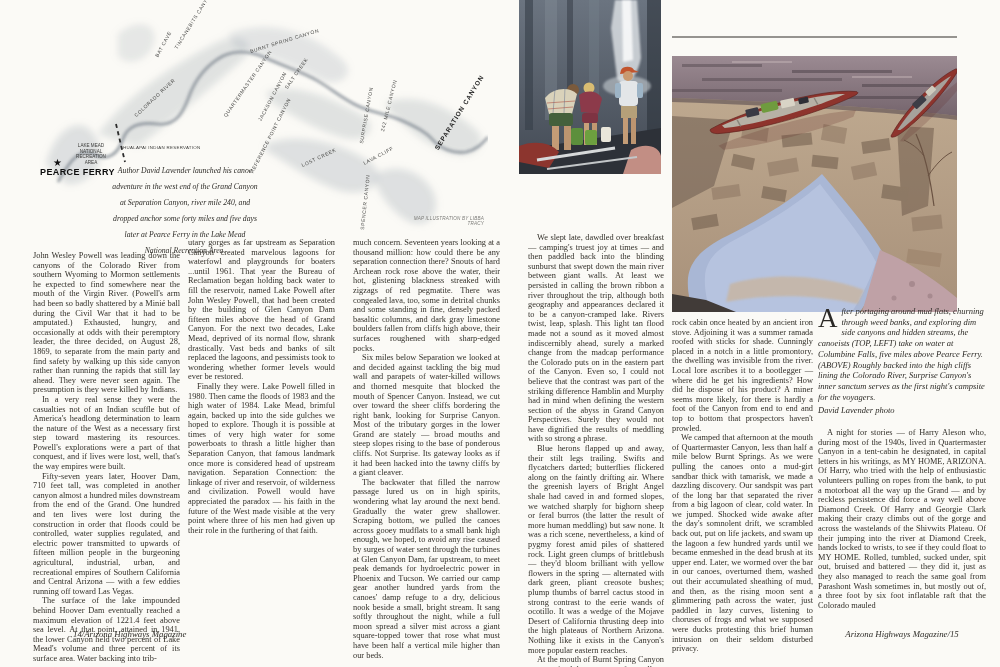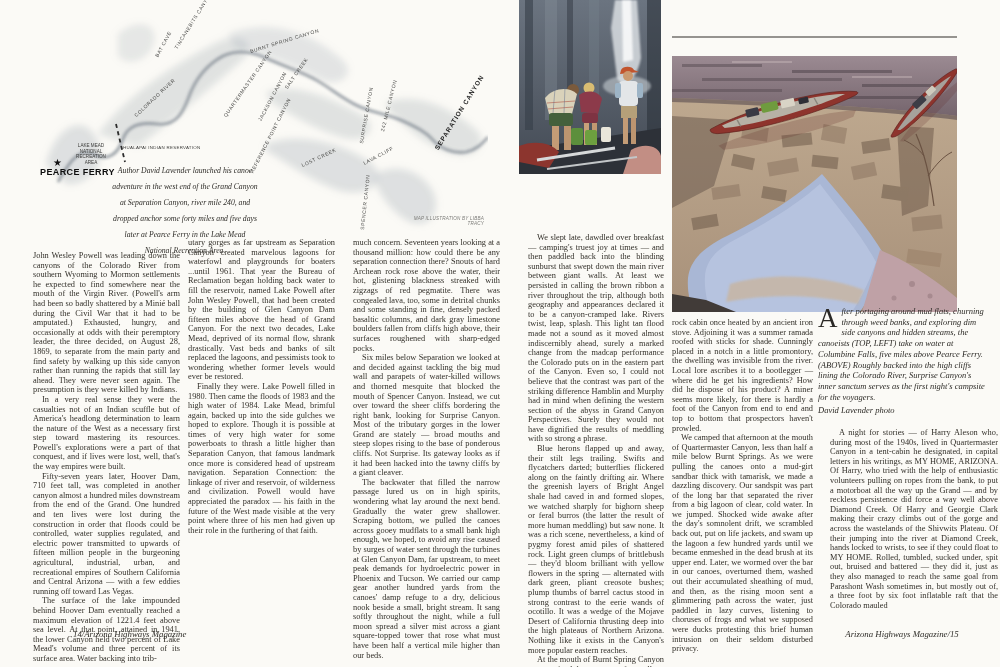--- a/index.html
+++ b/index.html
@@ -28,21 +28,21 @@
   .col p{margin:0;text-indent:9px;}
   .col.cont p:first-child{text-indent:0;}
   .folio{position:absolute;font-style:italic;font-size:8.8px;color:#2e2c28;}
 
   
   #photo-cap{left:818px;top:306px;width:168px;color:#2d2b27;}
   #photo-cap .capbody{font-style:italic;font-size:8.5px;line-height:10.7px;text-align:left;}
   #photo-cap .dropcap{float:left;font-size:27px;line-height:22px;margin:1px 4px 0 0;
           font-style:normal;color:#2b2926;}
   #photo-cap .capcredit{font-style:italic;font-size:8.5px;margin-top:3px;}
-  #col6{left:818px;top:428px;width:168px;margin-left:12px;}
+  #col6{left:818px;top:428px;width:168px;}
 
   .rule{position:absolute;background:#95938f;}
   .photo{position:absolute;overflow:hidden;}
   svg{display:block;}
 </style>
 </head>
 <body>
 
 <div id="map-area" class="abs">
   <svg width="460" height="232" viewBox="0 0 460 232">

